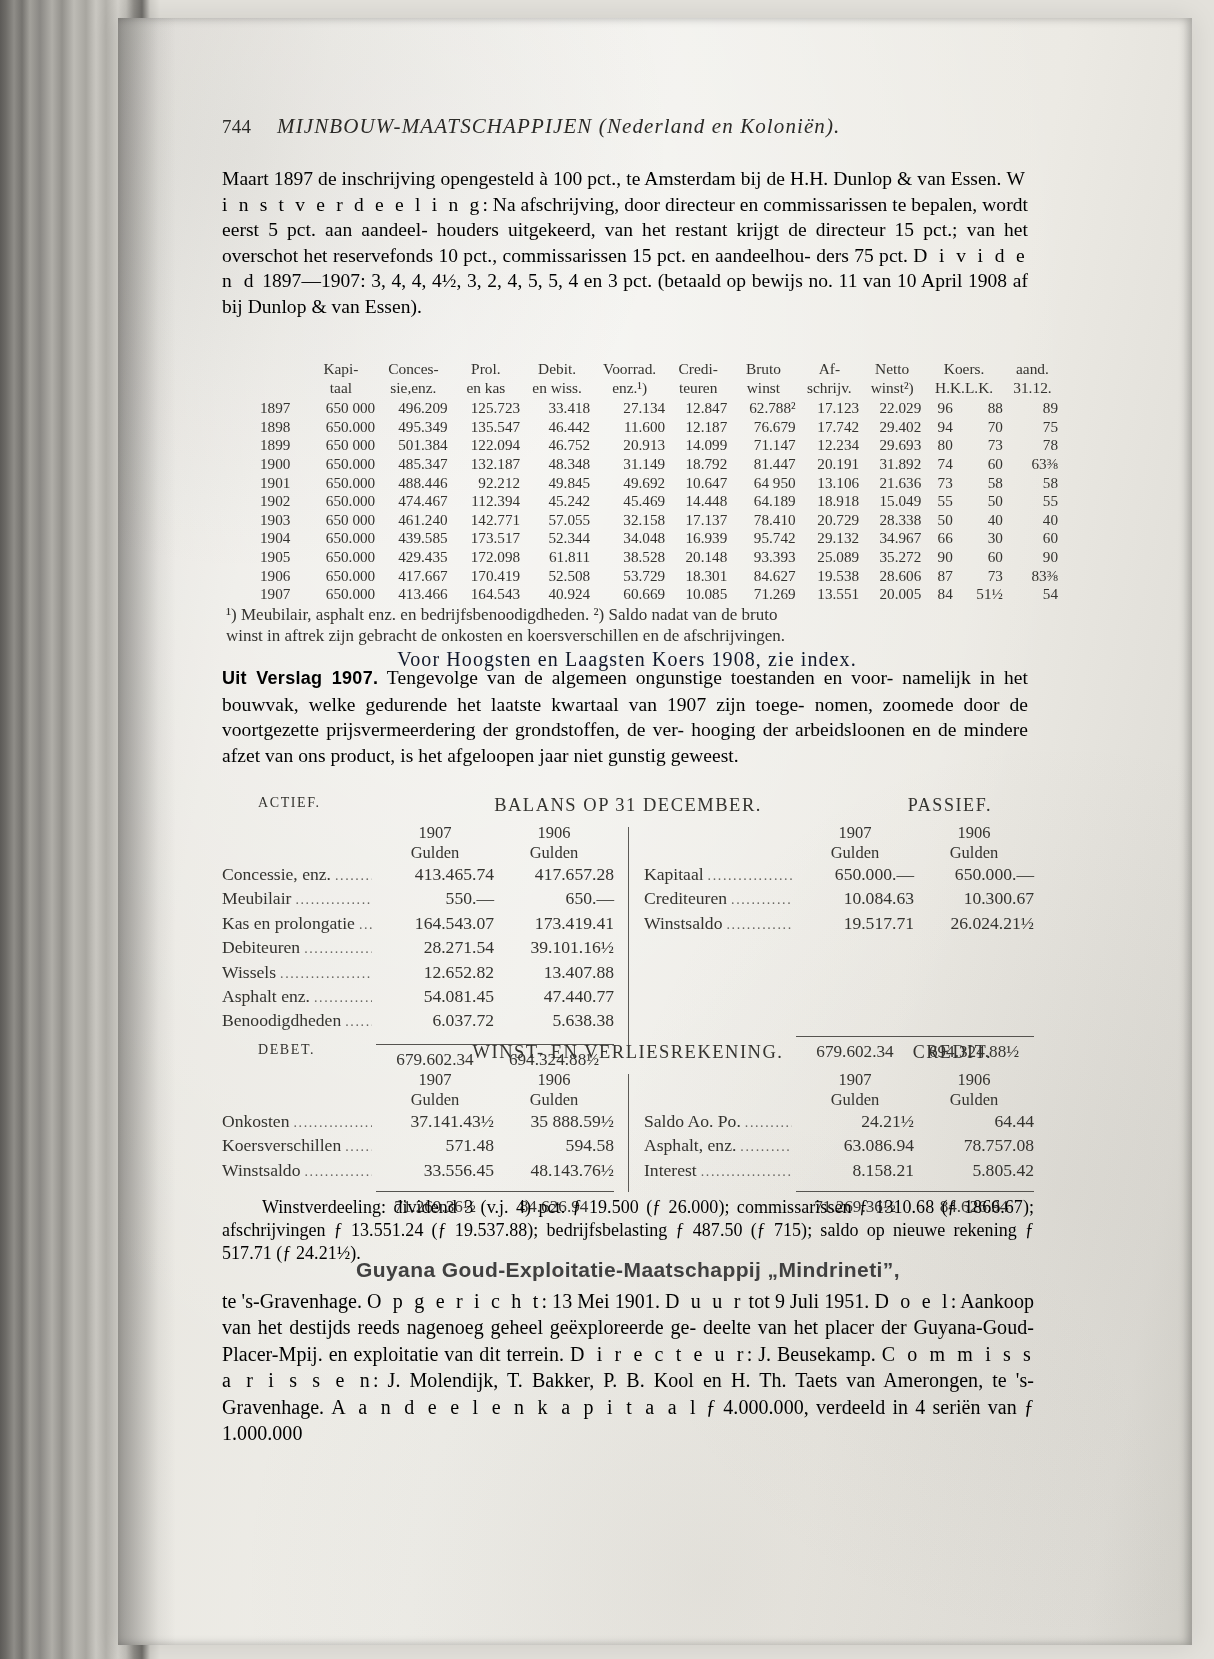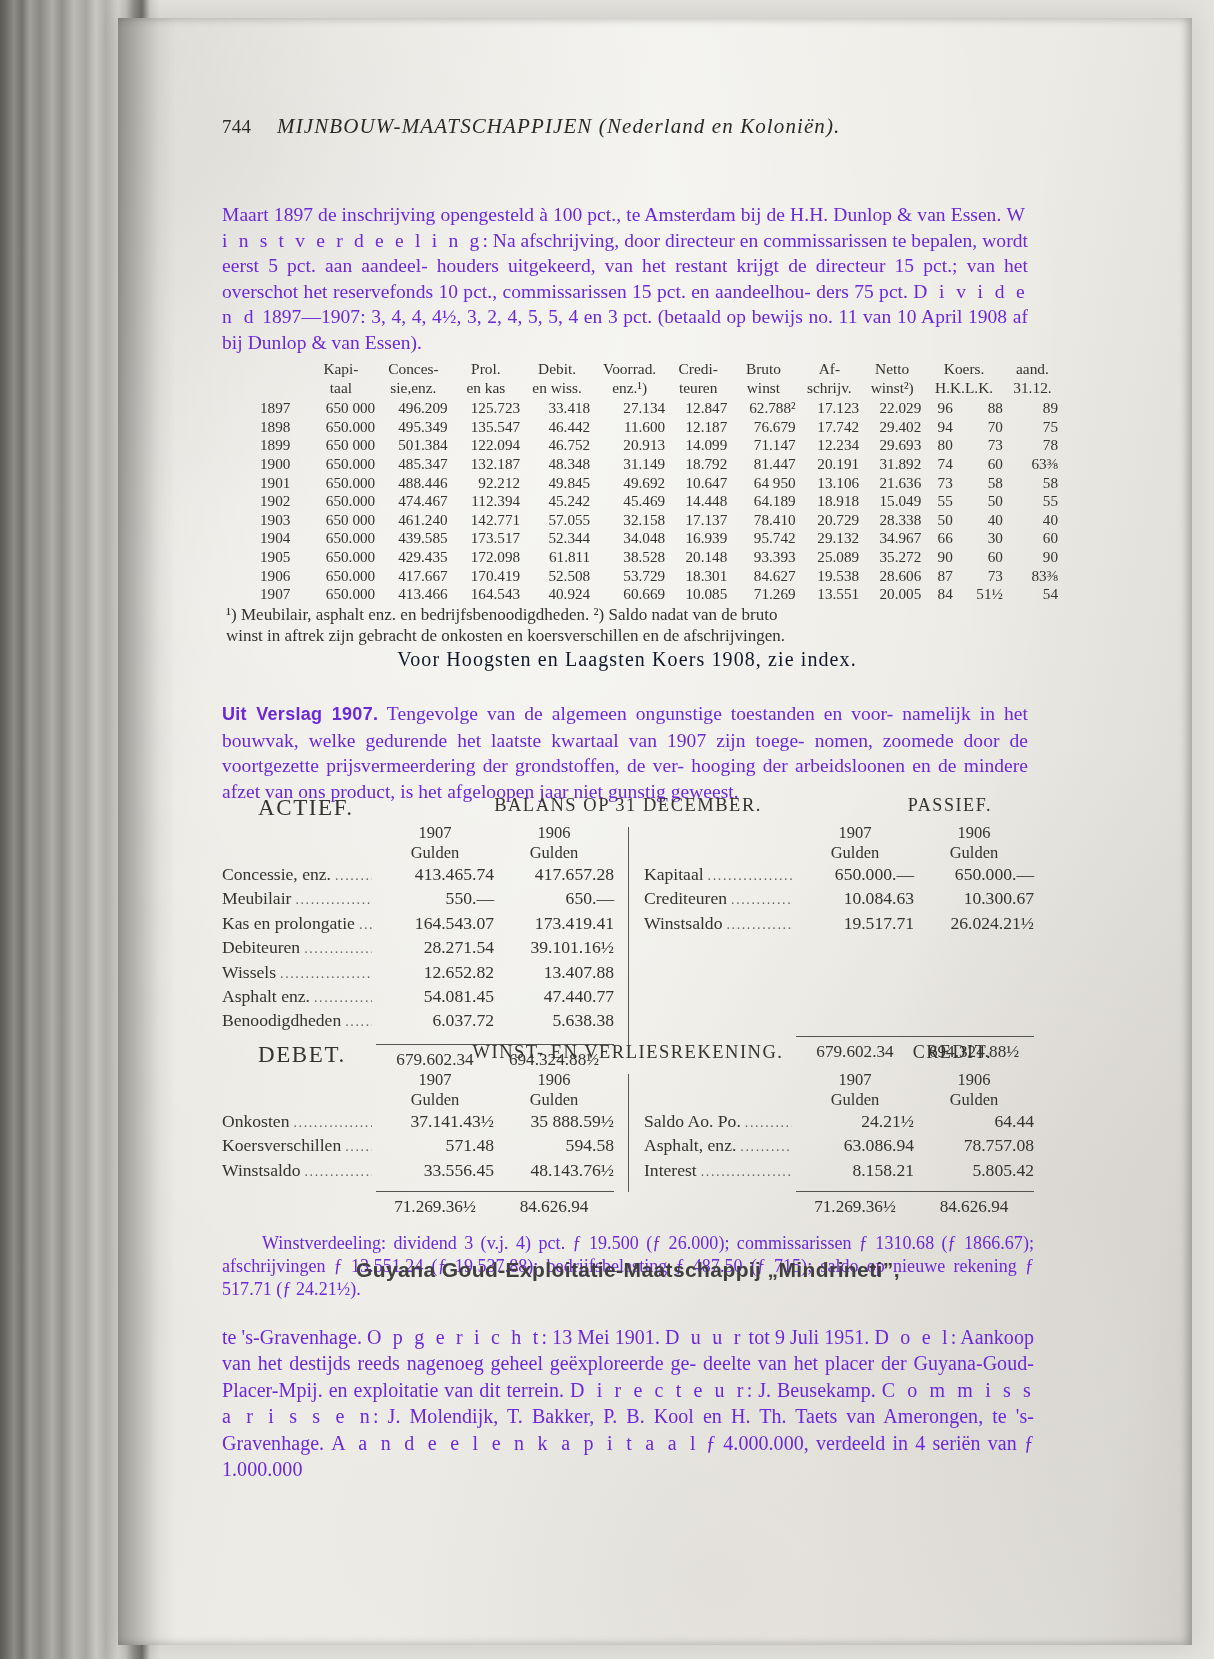--- a/index.html
+++ b/index.html
@@ -56,23 +56,22 @@
     font-size:21px;letter-spacing:.2px;
   }
   .runhead .pg{font-size:19px;}
   .runhead .ttl{font-style:italic;font-size:21px;margin-left:26px;letter-spacing:1.1px;}
   
   .para{
     position:absolute;
     font-size:19.5px;
     line-height:25.6px;
     text-align:justify;
-    color:#6d28d9;
+    color:#000000;
     letter-spacing:.05px;
-    margin-top:36px;
   }
   #p1{left:222px;top:166px;width:806px;}
   .sp{letter-spacing:3.2px;}
   
   #stat{
     position:absolute;left:226px;top:360px;width:802px;
     font-size:15.2px;line-height:18.6px;color:#34332f;
   }
   #stat table{border-collapse:collapse;width:100%;margin-left:32px;}
   #stat th{font-weight:normal;text-align:center;padding:0 1px;white-space:nowrap;font-size:15.4px;}
@@ -88,21 +87,21 @@
   #voor{
     position:absolute;left:226px;top:648px;width:802px;
     text-align:center;font-size:20px;letter-spacing:1.1px;color:#0f172a;
   }
   
   #p2{left:222px;top:665px;width:806px;}
   #p2 b{font-family:"Liberation Sans",sans-serif;font-size:18px;letter-spacing:.3px;}
   
   .acctblock{position:absolute;left:222px;width:812px;font-size:17.6px;color:#34332f;}
   .acct-head{position:relative;height:22px;}
-  .acct-head .lft{position:absolute;left:36px;letter-spacing:1.6px;font-size:23px;text-align:right;}
+  .acct-head .lft{position:absolute;left:36px;letter-spacing:1.6px;font-size:14px;text-align:right;}
   .acct-head .mid{position:absolute;left:50%;transform:translateX(-50%);letter-spacing:1.5px;font-size:18.5px;}
   .acct-head .rgt{position:absolute;right:42px;letter-spacing:1.6px;font-size:18px;}
   .acct-body{display:flex;margin-top:6px;position:relative;}
   .acct-col{width:50%;position:relative;}
   .acct-col.left{padding-right:14px;box-sizing:border-box;}
   .acct-col.right{padding-left:16px;box-sizing:border-box;}
   .divider{position:absolute;left:50%;top:4px;bottom:26px;width:1px;background:#5c5a56;}
   .yrhdr{display:flex;justify-content:flex-end;font-size:16.5px;line-height:20px;}
   .yrhdr span{display:inline-block;text-align:center;}
   .w1{width:118px;}

